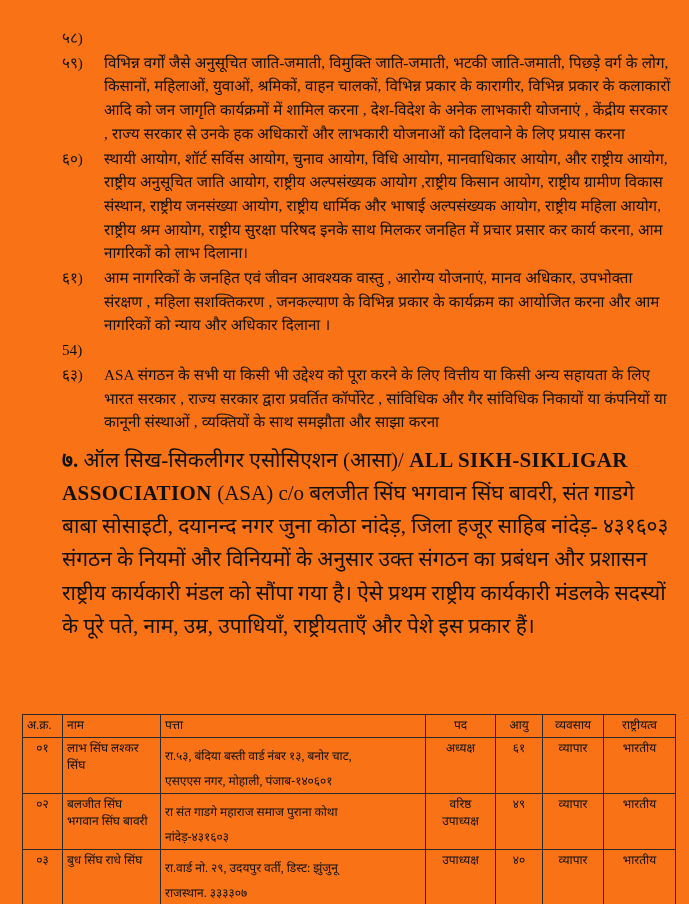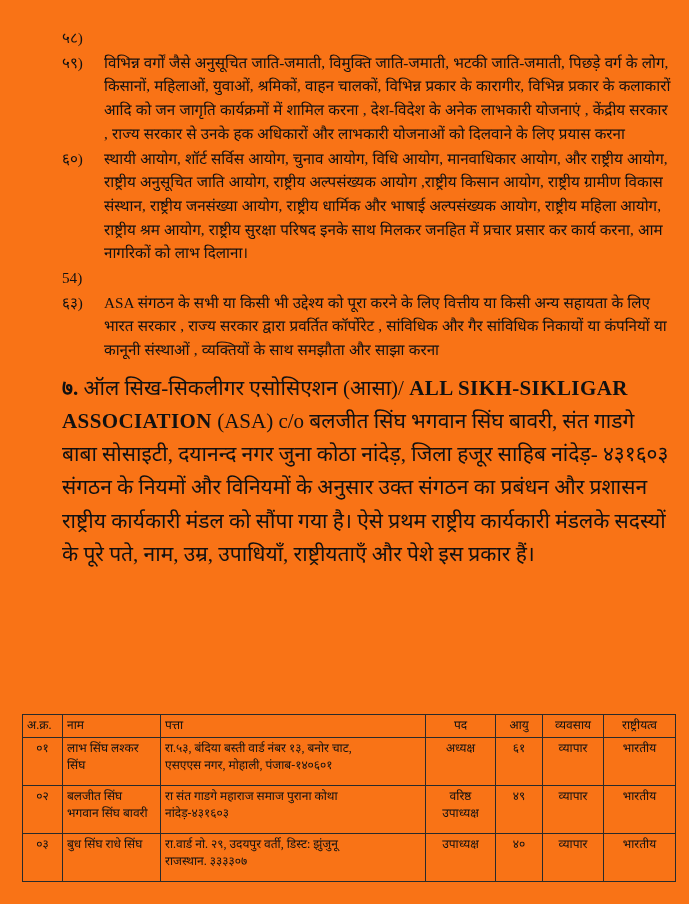--- a/index.html
+++ b/index.html
@@ -114,21 +114,21 @@
     text-align: center;
   }
   .col-sr   { width: 40px; }
   .col-name { width: 98px; }
   .col-addr { width: 265px; }
   .col-pad  { width: 70px; }
   .col-age  { width: 47px; }
   .col-occ  { width: 61px; }
   .col-nat  { width: 72px; }
 
-  .addr-line { display: block; }
+  .addr-line { display: block; margin-top: 8px; }
   .name-line { display: block; }
   .pad-line  { display: block; }
 
   .row-tall td { height: 42px; }
 </style>
 </head>
 <body>
 
 <div class="page">
 
@@ -141,20 +141,24 @@
     <li class="clause">
       <span class="clause-num">५९)</span>
       <span class="clause-body">विभिन्न वर्गों जैसे अनुसूचित जाति-जमाती, विमुक्ति जाति-जमाती, भटकी जाति-जमाती, पिछड़े वर्ग के लोग, किसानों, महिलाओं, युवाओं, श्रमिकों, वाहन चालकों, विभिन्न प्रकार के कारागीर, विभिन्न प्रकार के कलाकारों आदि को जन जागृति कार्यक्रमों में शामिल करना , देश-विदेश के अनेक लाभकारी योजनाएं , केंद्रीय सरकार , राज्य सरकार से उनके हक अधिकारों और लाभकारी योजनाओं को दिलवाने के लिए प्रयास करना</span>
     </li>
 
     <li class="clause">
       <span class="clause-num">६०)</span>
       <span class="clause-body">स्थायी आयोग, शॉर्ट सर्विस आयोग, चुनाव आयोग, विधि आयोग, मानवाधिकार आयोग, और राष्ट्रीय आयोग, राष्ट्रीय अनुसूचित जाति आयोग, राष्ट्रीय अल्पसंख्यक आयोग ,राष्ट्रीय किसान आयोग, राष्ट्रीय ग्रामीण विकास संस्थान, राष्ट्रीय जनसंख्या आयोग, राष्ट्रीय धार्मिक और भाषाई अल्पसंख्यक आयोग, राष्ट्रीय महिला आयोग, राष्ट्रीय श्रम आयोग, राष्ट्रीय सुरक्षा परिषद इनके साथ मिलकर जनहित में प्रचार प्रसार कर कार्य करना, आम नागरिकों को लाभ दिलाना।</span>
     </li>
 
+    <li class="clause">
+      <span class="clause-num">६१)</span>
+      <span class="clause-body">आम नागरिकों के जनहित एवं जीवन आवश्यक वास्तु , आरोग्य योजनाएं, मानव अधिकार, उपभोक्ता संरक्षण , महिला सशक्तिकरण , जनकल्याण के विभिन्न प्रकार के कार्यक्रम का आयोजित करना और आम नागरिकों को न्याय और अधिकार दिलाना ।</span>
+    </li>
 
     <li class="clause">
       <span class="clause-num">54)</span>
     </li>
 
     <li class="clause">
       <span class="clause-num">६३)</span>
       <span class="clause-body">ASA संगठन के सभी या किसी भी उद्देश्य को पूरा करने के लिए वित्तीय या किसी अन्य सहायता के लिए भारत सरकार , राज्य सरकार द्वारा प्रवर्तित कॉर्पोरेट , सांविधिक और गैर सांविधिक निकायों या कंपनियों या कानूनी संस्थाओं , व्यक्तियों के साथ समझौता और साझा करना</span>
     </li>
 

